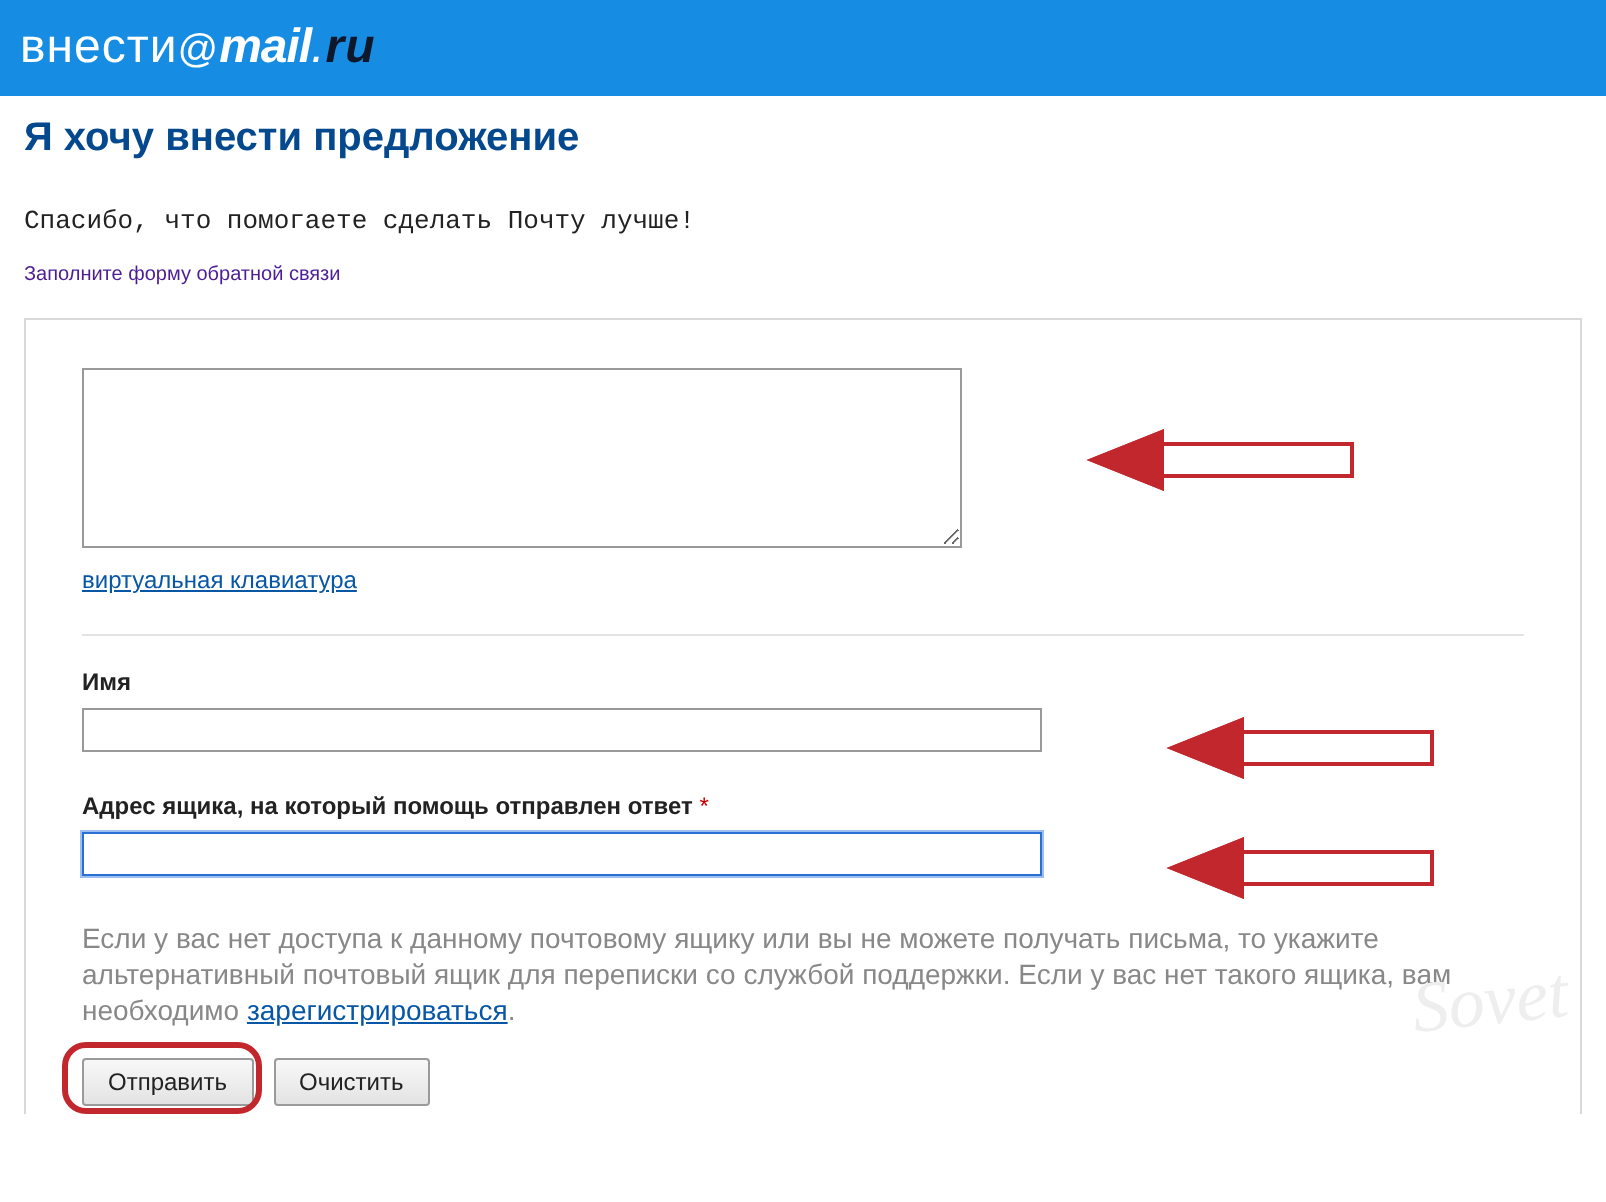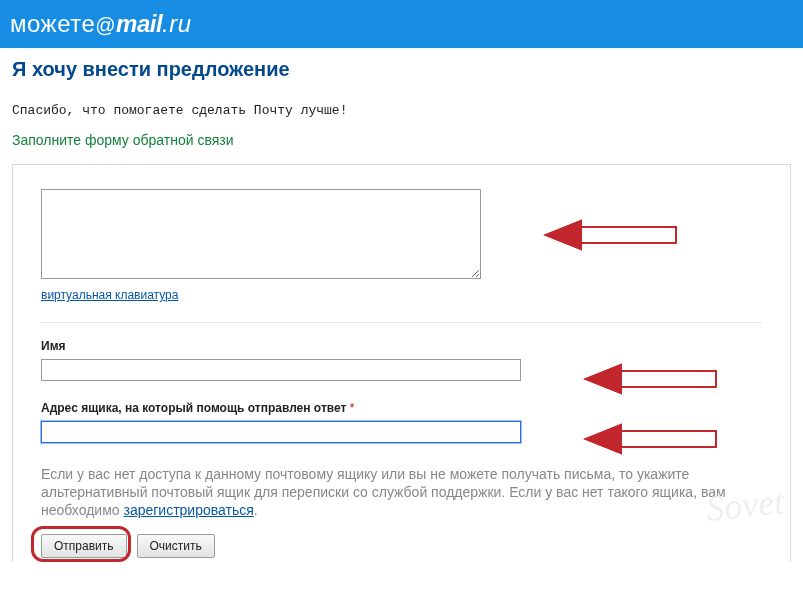--- a/index.html
+++ b/index.html
@@ -21,28 +21,28 @@
   .logo {
     color: #fff;
     font-size: 24px;
     font-family: Arial, sans-serif;
     letter-spacing: 0.5px;
   }
   .logo .help { font-weight: normal; }
   .logo .at { font-size: 20px; }
   .logo .mail { font-style: italic; font-weight: bold; letter-spacing: -0.5px; }
   .logo .dot { font-style: italic; }
-  .logo .ru { font-style: italic; color: #ffffff; }
+  .logo .ru { font-style: italic; color: #0f172a; font-weight: bold; }
   .content { padding: 10px 12px 20px 12px; }
   .breadcrumb { margin: 10px 0 18px 0; font-size: 12px; color: #666; }
   .breadcrumb a { color: #0857a6; text-decoration: underline; }
   .breadcrumb .sep { color: #aaa; margin: 0 6px; font-size: 11px; }
   h1 { font-size: 20px; color: #04488e; font-weight: bold; margin: 0 0 22px 0; }
   .intro { color: #222; margin-bottom: 14px; font-size: 13px; font-family: Liberation Mono, monospace; }
-  .sub   { color: #15803d; margin-bottom: 16px; font-size: 14px; }
+  .sub   { color: #4c1d95; margin-bottom: 16px; font-size: 10px; }
   .panel {
     border: 1px solid #d9d9d9;
     border-bottom: none;
     padding: 24px 28px 4px 28px;
     position: relative;
   }
   .field-block { margin-bottom: 20px; position: relative; }
   label.lbl { display: block; font-weight: bold; color: #222; font-size: 12px; margin-bottom: 6px; }
   .req { color: #c00; font-weight: normal; }
   textarea {
@@ -76,21 +76,21 @@
     position: absolute; right: 6px; bottom: 36px;
     font-size: 36px; color: #eee; font-style: italic; font-family: cursive;
     transform: rotate(-6deg); pointer-events: none; user-select: none;
   }
 </style>
 </head>
 <body>
 
 <div class="header">
   <span class="logo">
-    <span class="help">можете</span><span class="at">@</span><span class="mail">mail</span><span class="dot">.</span><span class="ru">ru</span>
+    <span class="help">внести</span><span class="at">@</span><span class="mail">mail</span><span class="dot">.</span><span class="ru">ru</span>
   </span>
 </div>
 
 <div class="content">
 
 
   <h1>Я хочу внести предложение</h1>
   <div class="intro">Спасибо, что помогаете сделать Почту лучше!</div>
   <div class="sub">Заполните форму обратной связи</div>
 

